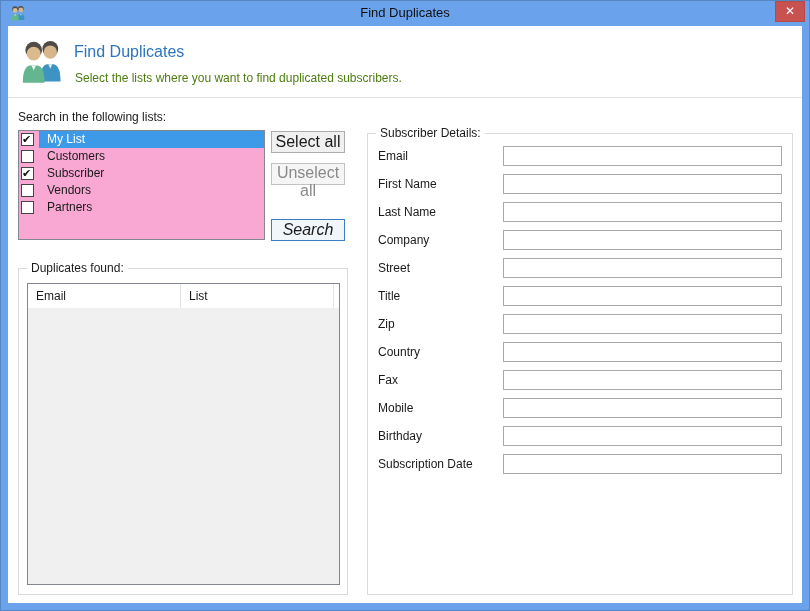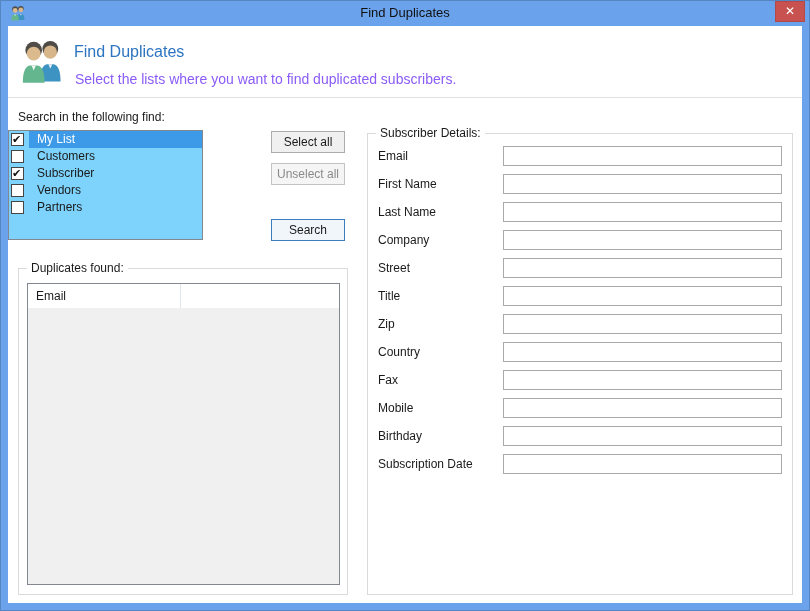--- a/index.html
+++ b/index.html
@@ -24,50 +24,50 @@
   .content {
     position:absolute; left:8px; top:26px; width:794px; height:577px;
     background:#ffffff; overflow:hidden; font-size:12px; color:#1a1a1a;
   }
   .headerband {
     position:absolute; left:0; top:0; width:794px; height:72px;
     background:#fff; border-bottom:1px solid #e2e2e2;
   }
   .header-icon { position:absolute; left:10px; top:12px; width:48px; height:46px; }
   .header-title { position:absolute; left:66px; top:17px; font-size:16px; color:#2d74c0; }
-  .header-subtitle { position:absolute; left:67px; top:45px; font-size:14px; color:#8b5cf6; }
+  .header-subtitle { position:absolute; left:67px; top:45px; font-size:12px; color:#4d7c0f; }
 
   
   .search-label { position:absolute; left:10px; top:84px; }
   .listbox {
-    position:absolute; left:0; top:104px; width:195px; height:110px;
-    background:#7dd3fc; border:1px solid #828790; overflow:hidden;
+    position:absolute; left:10px; top:104px; width:247px; height:110px;
+    background:#f9a8d4; border:1px solid #828790; overflow:hidden;
   }
   .lb-row { display:flex; align-items:center; height:17px; cursor:default; }
   .cb {
     flex:0 0 13px; width:13px; height:13px; margin-left:2px;
     background:#fff; border:1px solid #454545; position:relative;
   }
   .cb.checked::after {
     content:"✔"; position:absolute; left:0px; top:-1px;
     font-size:11px; font-weight:bold; color:#111;
   }
   .lb-label {
     flex:1 1 auto; height:17px; line-height:17px; margin-left:5px; padding-left:8px;
     white-space:nowrap; overflow:hidden;
   }
   .lb-label.selected { background:#3d9ae8; color:#fff; }
 
   
   .btn {
     position:absolute; width:74px; height:22px;
     background:#f0f0f0; border:1px solid #acacac;
-    font-family:inherit; font-size:12px; color:#1a1a1a; text-align:center; cursor:pointer;
-  }
-  .btn.default { border-color:#3b7dbf; background:#f1f6fb; }
+    font-family:inherit; font-size:16px; color:#1a1a1a; text-align:center; cursor:pointer;
+  }
+  .btn.default { border-color:#3b7dbf; background:#f1f6fb;font-style:italic; }
   .btn.disabled { border-color:#c3c3c3; color:#8a8a8a; background:#f5f5f5; cursor:default; }
   .btn-select-all { left:263px; top:105px; }
   .btn-unselect-all { left:263px; top:137px; }
   .btn-search { left:263px; top:193px; }
 
   
   .groupbox { position:absolute; border:1px solid #dadada; background:transparent; }
   .groupbox-label {
     position:absolute; top:-8px; left:8px; background:#fff; padding:0 4px; font-size:12px;text-align:right;
   }
@@ -136,21 +136,21 @@
   <div class="content">
 
     <div class="headerband">
       <svg class="header-icon" viewBox="0 0 32 36">
           <use href="#people-glyph"></use>
         </svg>
       <div class="header-title">Find Duplicates</div>
       <div class="header-subtitle">Select the lists where you want to find duplicated subscribers.</div>
     </div>
 
-    <div class="search-label">Search in the following find:</div>
+    <div class="search-label">Search in the following lists:</div>
 
     <div class="listbox">
 
         <div class="lb-row">
           <span class="cb checked"></span>
           <span class="lb-label selected">My List</span>
         </div>
 
         <div class="lb-row">
           <span class="cb"></span>
@@ -177,20 +177,21 @@
     <button class="btn btn-unselect-all disabled" disabled="">Unselect all</button>
     <button class="btn btn-search default">Search</button>
 
     <div class="groupbox group-duplicates">
       <div class="groupbox-label">Duplicates found:</div>
       <div class="listview">
         <div class="lv-header">
 
             <div class="lv-col">Email</div>
 
+            <div class="lv-col">List</div>
           </div>
         <div class="lv-body">
           
         </div>
       </div>
     </div>
 
     <div class="groupbox group-details">
       <div class="groupbox-label">Subscriber Details:</div>
       <div class="fields">

